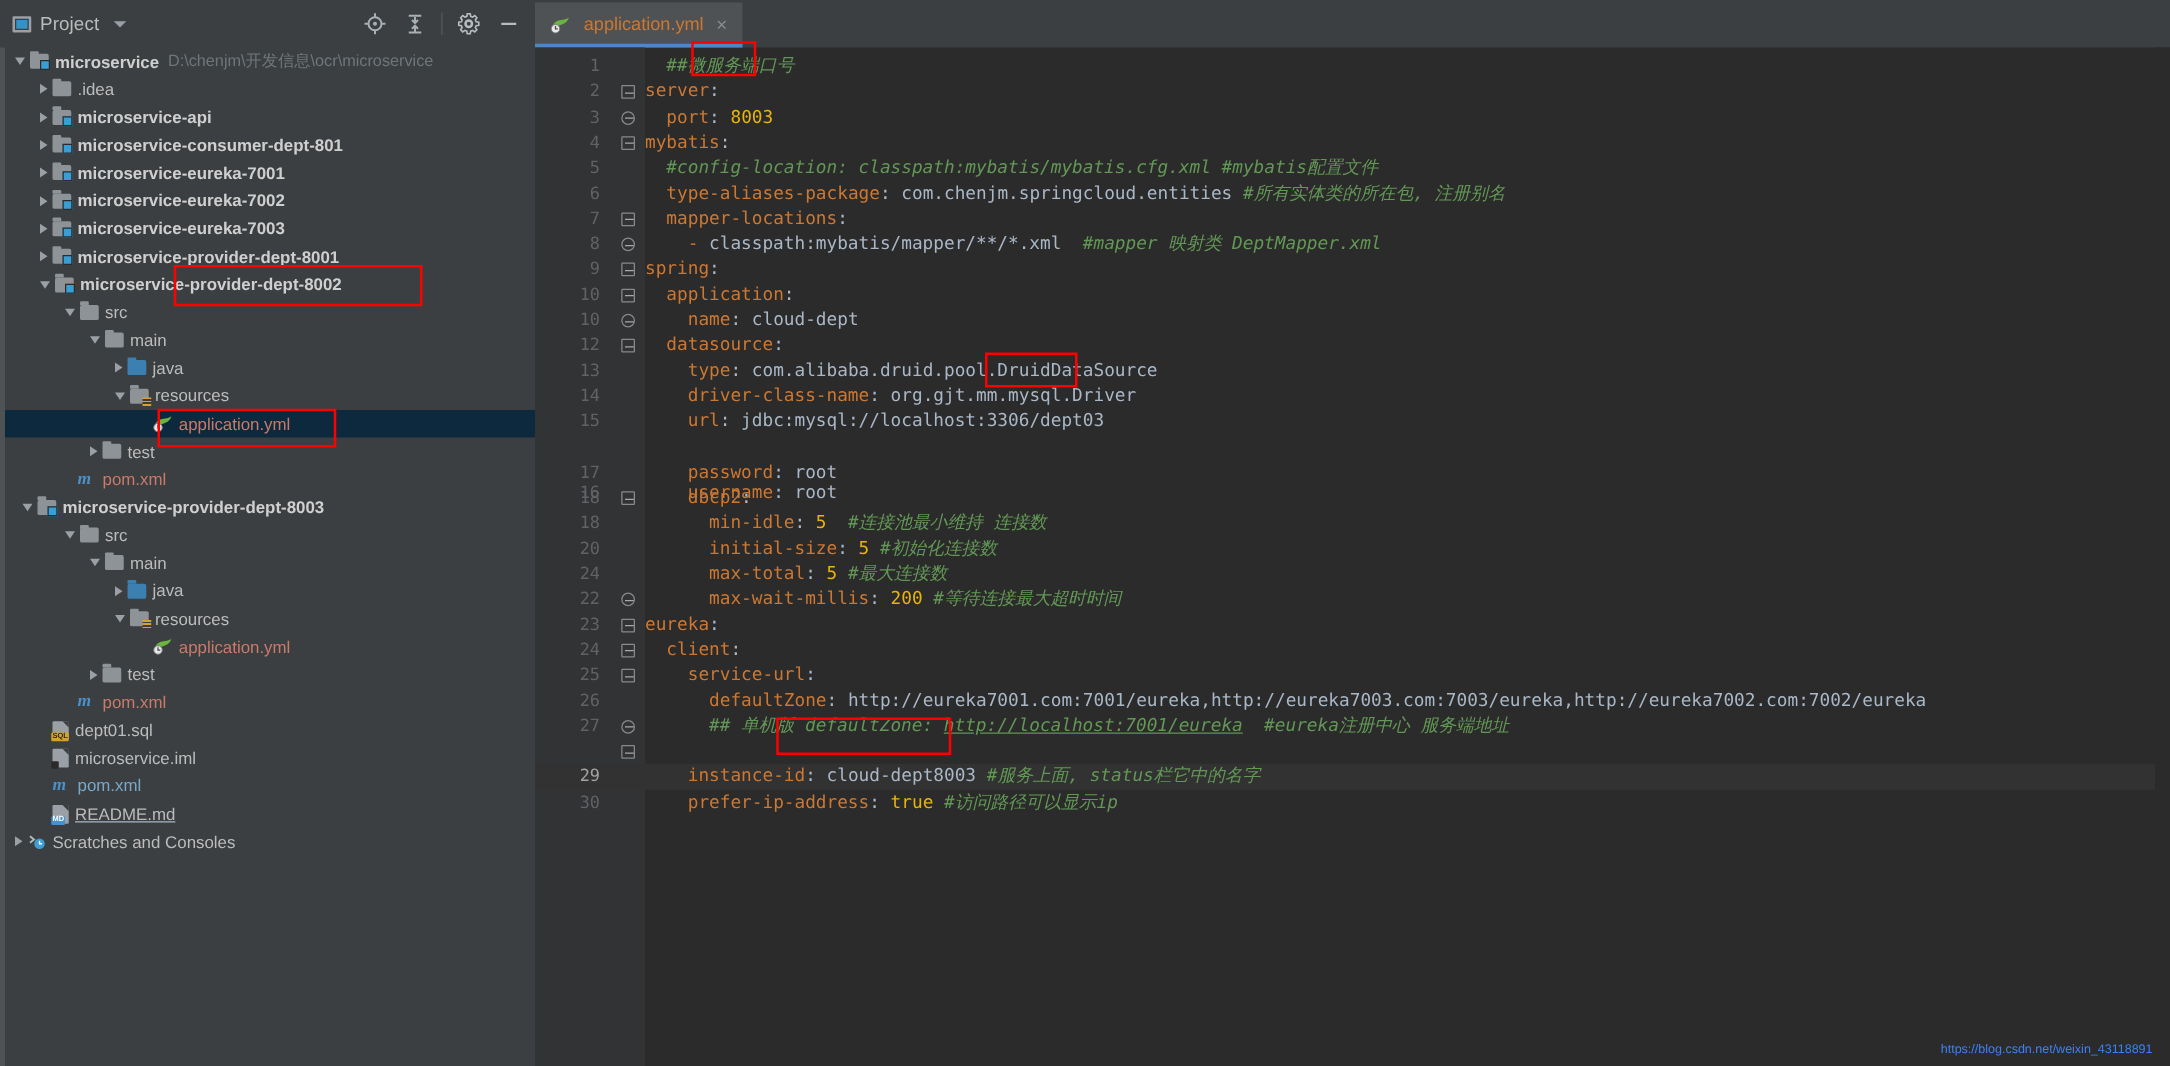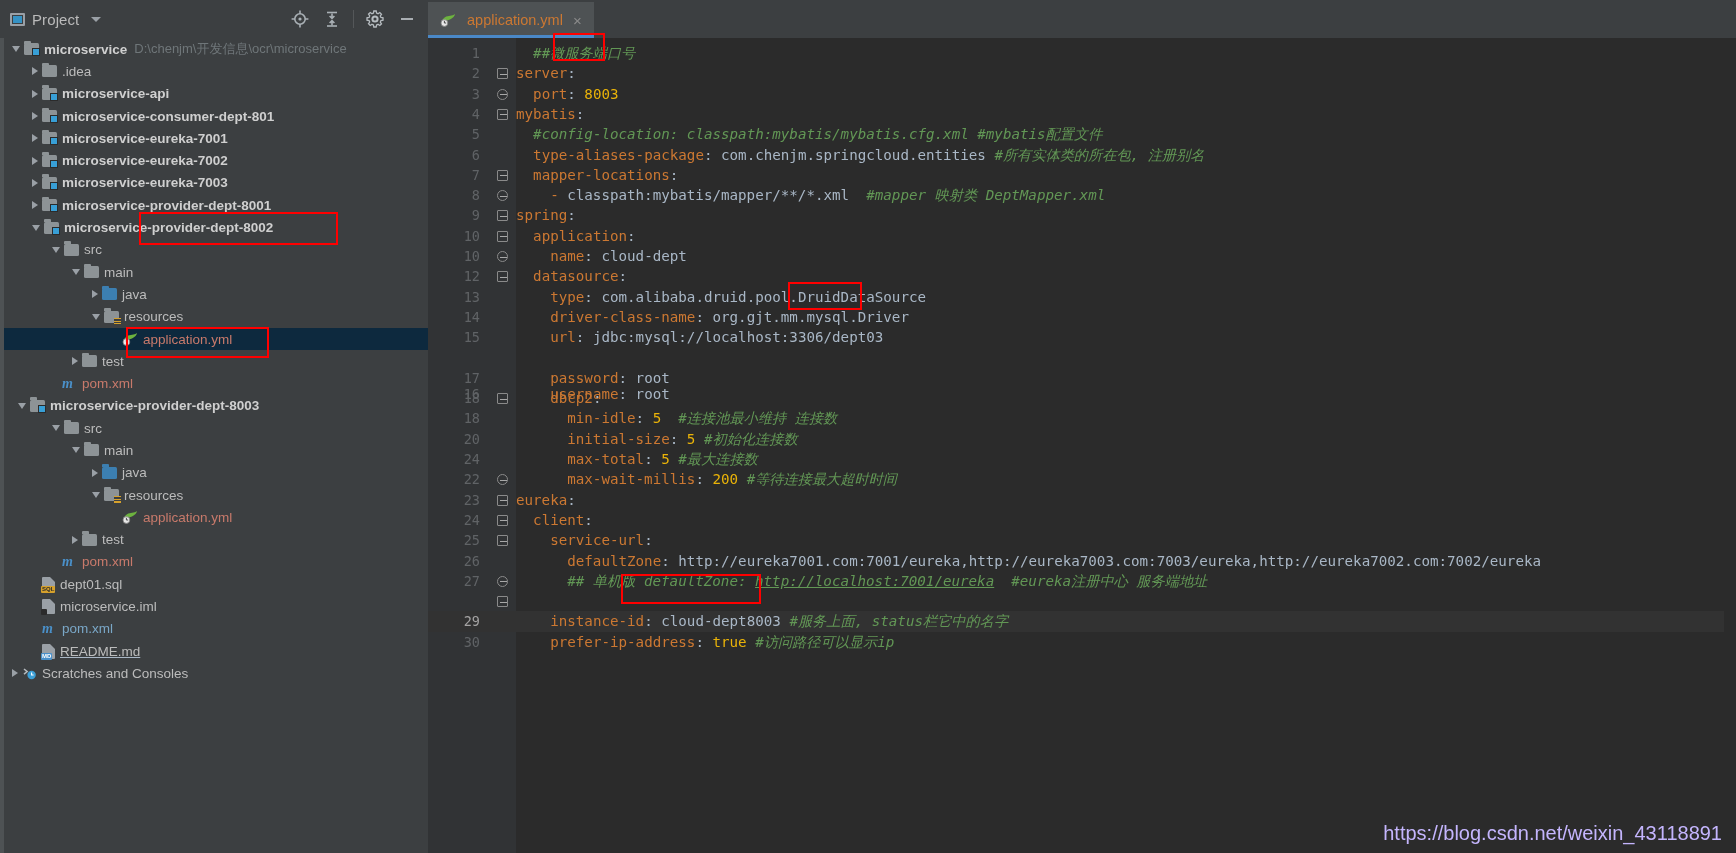--- a/index.html
+++ b/index.html
@@ -121,21 +121,21 @@
   .fold { position:absolute; left:0; width:28px; height:20.3px; }
   .fmk { position:absolute; left:9px; top:5px; width:11px; height:11px;
          border:1px solid #8a8a8a; border-radius:1px; background:#313335; }
   .fmk::after{content:"";position:absolute;left:2px;top:4.5px;width:7px;height:1px;background:#a8a8a8;}
   .fmk.circ{border-radius:50%;}
 
   
   .redbox { position:absolute; border:2.5px solid #ff0000; pointer-events:none; }
 
   
-  #watermark { position:absolute; right:14px; bottom:8px; color:#c4b5fd; font-size:20px; }
+  #watermark { position:absolute; right:14px; bottom:8px; color:#3b82f6; font-size:10px; }
 
   
   #scrollstub { position:absolute; right:0; top:38px; width:12px; height:815px; background:#2b2b2b; }
 </style>
 </head>
 <body>
 
 <div id="app">
 
   <div id="left">

